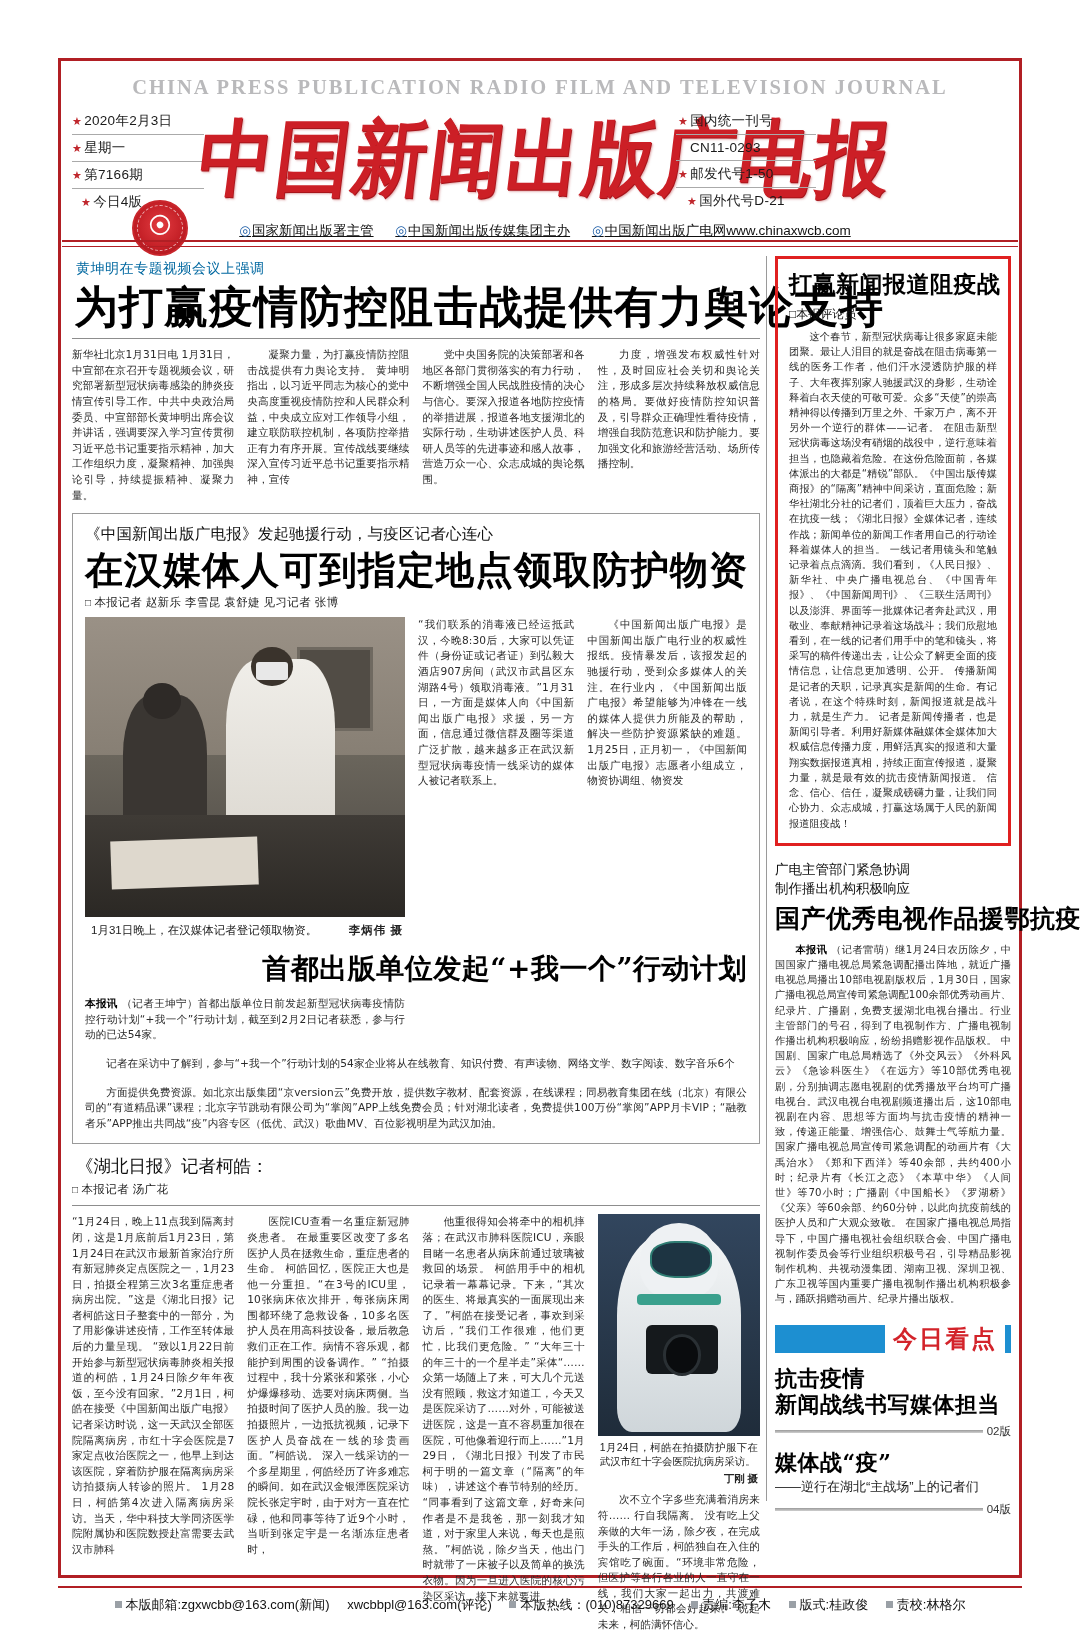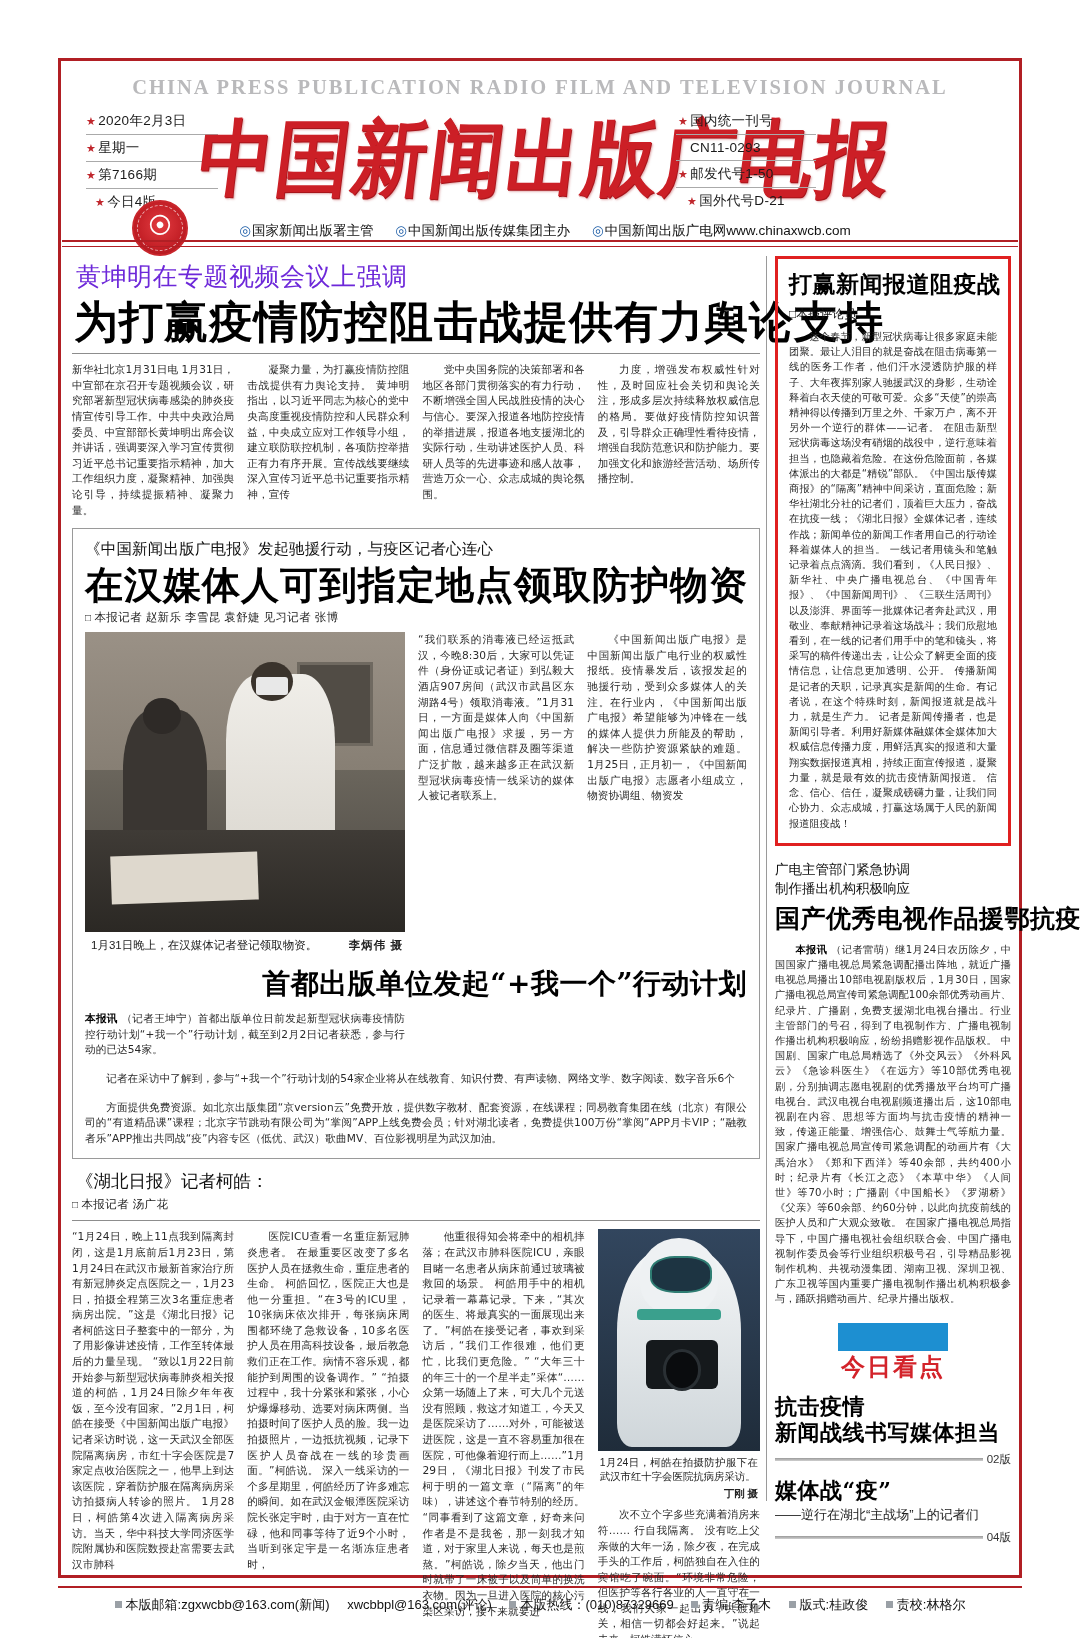--- a/index.html
+++ b/index.html
@@ -4,21 +4,21 @@
 <style>
   html,body{margin:0;padding:0;background:#ffffff;}
   body{width:1080px;height:1638px;font-family:"Liberation Sans","DejaVu Sans",sans-serif;color:#111;}
   .page{position:relative;width:1080px;height:1638px;background:#fff;box-sizing:border-box;}
   .outer-border{position:absolute;left:58px;top:58px;width:964px;height:1520px;border:3px solid #b11f24;box-sizing:border-box;}
 
   
   .masthead{position:absolute;left:62px;top:62px;width:760px;height:178px;box-sizing:border-box;}
   .eng-title{position:absolute;left:0;top:14px;width:956px;text-align:center;font-family:"Liberation Serif","DejaVu Serif",serif;
     font-size:20.5px;letter-spacing:2.0px;color:#b9b9bb;font-weight:700;white-space:nowrap;}
-  .mh-left{position:absolute;left:24px;top:46px;width:132px;}
+  .mh-left{position:absolute;left:10px;top:46px;width:132px;}
   .mh-right{position:absolute;right:6px;top:46px;width:140px;}
   .mh-row{font-size:13.5px;line-height:25px;color:#1a1a1a;border-bottom:1px solid #aaa;white-space:nowrap;letter-spacing:.3px;}
   .mh-row:last-child{border-bottom:none;margin-left:9px;}
   .mh-row .star{color:#c0272d;font-size:11px;margin-right:2px;}
   .mh-right .mh-row{text-align:left;padding-left:2px;}
   .mh-right .plain{padding-left:14px;}
   .cn-title{position:absolute;left:168px;top:38px;width:630px;height:120px;
     display:flex;align-items:center;justify-content:center;}
   .cn-title span{font-family:"DejaVu Serif","Liberation Serif",serif;font-size:74px;font-weight:700;color:#cc1f26;
     letter-spacing:3px;white-space:nowrap;
@@ -26,32 +26,32 @@
     text-shadow:1px 1px 0 #a8151b, 2px 2px 2px rgba(170,20,25,.35);}
 
   
   .seal{position:absolute;left:132px;top:200px;width:56px;height:56px;border-radius:50%;
     background:radial-gradient(circle at 50% 45%, #e23b40 0%, #c31f26 60%, #9d1318 100%);
     border:2px solid #c9262c;box-sizing:border-box;}
   .seal .swirl{position:absolute;left:50%;top:46%;transform:translate(-50%,-50%);color:#fff;font-size:24px;line-height:1;}
   .seal .ring{position:absolute;left:3px;top:3px;right:3px;bottom:3px;border:1px dashed rgba(255,255,255,.65);border-radius:50%;}
 
   .mh-sponsors{position:absolute;left:200px;top:222px;width:690px;text-align:center;font-size:13.5px;color:#111;white-space:nowrap;}
-  .mh-sponsors .sp{margin:8px 9px;}
+  .mh-sponsors .sp{margin:8px 9px;text-decoration:underline;}
   .mh-sponsors .circ{color:#1f5fa8;margin-right:1px;}
   .mh-rule-top{position:absolute;left:62px;top:240px;width:956px;border-top:2.5px solid #b11f24;}
   .mh-rule-thin{position:absolute;left:62px;top:246px;width:956px;border-top:1px solid #b11f24;}
 
   
   .main-col{position:absolute;left:72px;top:256px;width:688px;}
   .side-col{position:absolute;left:775px;top:256px;width:236px;}
   .col-divider{position:absolute;left:766px;top:256px;width:0;height:1245px;border-left:1px solid #9a9a9a;}
 
   
-  .kicker{font-family:"Liberation Sans","DejaVu Sans",sans-serif;font-size:25px;color:#6d28d9;margin:4px 0 6px 4px;letter-spacing:.5px;}
+  .kicker{font-family:"Liberation Sans","DejaVu Sans",sans-serif;font-size:14px;color:#0369a1;margin:4px 0 6px 4px;letter-spacing:.5px;}
   .lead-head{font-family:"DejaVu Serif","Liberation Serif",serif;font-weight:700;font-size:44px;line-height:1.05;
     letter-spacing:1px;color:#000;margin:0 0 4px 2px;white-space:nowrap;}
   .rule-thin{border-top:1px solid #8d8d8d;margin:8px 0 8px 0;}
 
   .cols4{display:flex;gap:13px;}
   .cols4 > div{flex:1;}
   .body-txt{font-family:"DejaVu Sans","Liberation Sans",sans-serif;font-size:10.6px;line-height:15.6px;color:#2a2a2a;text-align:justify;
     letter-spacing:.1px;}
   .body-txt p{margin:0;text-indent:2em;}
   .body-txt p.lead{text-indent:0;}
@@ -99,21 +99,21 @@
   
   .ed-box{border:3px solid #e02020;padding:10px 11px 12px 11px;}
   .ed-head{font-family:"DejaVu Serif","Liberation Serif",serif;font-weight:700;font-size:23px;letter-spacing:.5px;color:#000;
     margin:0 0 6px 0;white-space:nowrap;}
   .ed-by{font-size:12px;margin-bottom:6px;}
   .side-kicker{font-size:13.5px;line-height:19px;color:#111;margin:14px 0 4px 0;}
   .side-head{font-family:"DejaVu Serif","Liberation Serif",serif;font-weight:700;font-size:25px;letter-spacing:.5px;color:#000;
     margin:2px 0 7px 0;white-space:nowrap;}
 
   
-  .hl-bar{display:flex;align-items:center;margin:16px 0 10px 0;flex-direction:column;}
+  .hl-bar{display:flex;align-items:center;margin:16px 0 10px 0;}
   .hl-blue{width:110px;height:28px;background:#1d8fd1;}
   .hl-title{font-family:"DejaVu Serif","Liberation Serif",serif;font-weight:700;font-size:24px;color:#d3232a;letter-spacing:2px;
     padding:0 8px;white-space:nowrap;}
   .hl-blue2{flex:1;height:28px;background:#1d8fd1;}
   .hl-item{margin-bottom:6px;}
   .hl-item .t{font-family:"DejaVu Serif","Liberation Serif",serif;font-weight:700;font-size:22px;line-height:1.22;color:#000;letter-spacing:.5px;}
   .hl-item .sub{font-size:13px;color:#222;margin-top:2px;}
   .hl-pg{display:flex;align-items:center;gap:4px;margin:3px 0 10px 0;}
   .hl-pg .ln{flex:1;height:3px;background:linear-gradient(180deg,#9a9a9a,#cfcfcf);}
   .hl-pg .pg{font-size:11.5px;color:#333;white-space:nowrap;}

